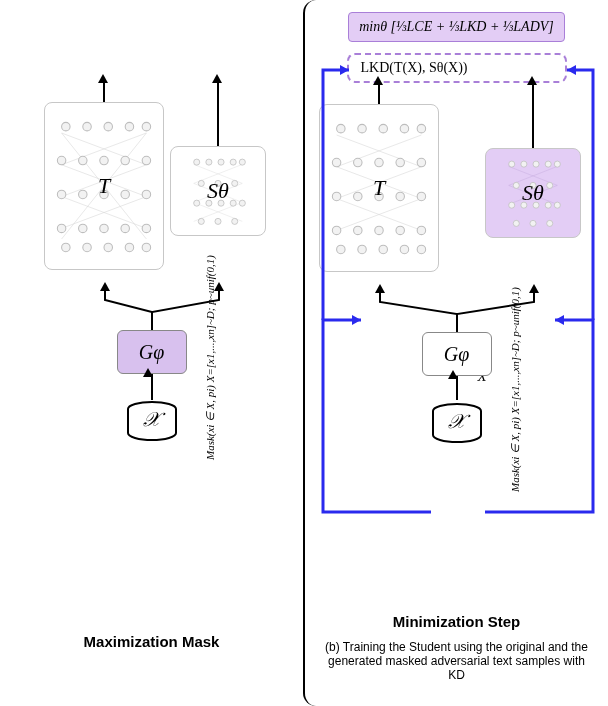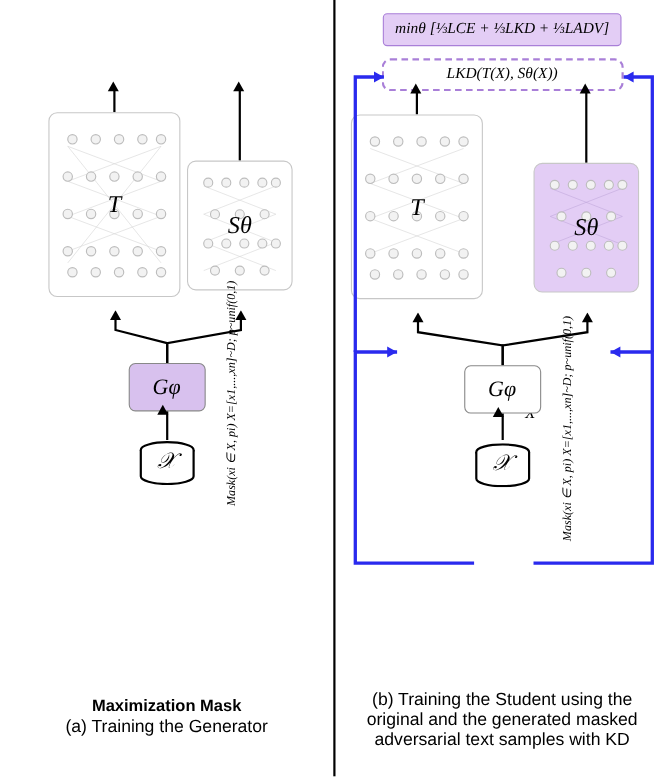--- a/index.html
+++ b/index.html
@@ -7,41 +7,40 @@
     width: 608px; height: 706px;
     font-family: 'Times New Roman', serif;
     background: #fff; position: relative;
   }
   .container { display: flex; width: 100%; height: 100%; }
   .panel {
     flex: 1; position: relative;
     display: flex; flex-direction: column; align-items: center;
     padding-top: 8px;
   }
-  .panel-right { border-left: 2px solid #000; }
+  .panel-right { border-left: 2px solid #000; border-radius: 13px; }
 
   .formula-box {
     border: 1px solid #a97fd8;
     background: #e3cdf5;
     border-radius: 4px;
     padding: 6px 10px;
     font-size: 14px;
     font-style: italic;
     white-space: nowrap;
     text-align: center;
   }
   .formula-box.main { margin: 4px auto 8px; }
   .formula-dashed {
     border: 2px dashed #a97fd8;
     background: #fff;
     border-radius: 8px;
     padding: 5px 12px;
     font-size: 14px;
-    font-style: italic;
-    text-align: center;
+    text-align: left;
     margin: 3px auto;
   }
 
   .nn-pair {
     position: relative;
     width: 100%;
     height: 200px;
     margin-top: 6px;
   }
   .nn-box {
@@ -53,21 +52,21 @@
   .nn-box.highlight { background: #e3cdf5; }
   .nn-box .nn-label {
     position: absolute;
     top: 50%; left: 50%;
     transform: translate(-50%, -50%);
     font-size: 22px;
     font-style: italic;
     background: rgba(255,255,255,0);
   }
   .nn-box.lg { width: 120px; height: 168px; top: 16px; }
-  .nn-box.sm { width: 96px;  height: 118px; top: 60px; padding-left: 47px; }
+  .nn-box.sm { width: 96px;  height: 90px; top: 60px; padding-left: 47px; }
   .nn-box.lg.left-pos  { left: 44px; }
   .nn-box.sm.left-pos  { left: 170px; }
   .nn-box.lg.rleft     { left: 14px; }
   .nn-box.sm.rright    { left: 180px; }
 
   .nn-nodes { position:absolute; inset:6px; }
   .nn-nodes svg { width:100%; height:100%; }
 
   .gen-box {
     position: absolute;
@@ -108,21 +107,21 @@
     position:absolute;
     width:100%; text-align:center;
     font-weight: 700;
     font-family: Arial, Helvetica, sans-serif;
     font-size: 15px;
   }
   .caption-line {
     position:absolute;
     width:100%; text-align:center;
     font-family: Arial, Helvetica, sans-serif;
-    font-size: 16px;
+    font-size: 12px;
     padding: 0 14px;
   }
 
   
   .arrow {
     position:absolute; background:#000;
   }
   .arrow.v { width:2px; }
   .arrow-head-up {
     position:absolute;
@@ -248,21 +247,20 @@
 
     <div class="data-cyl" style="position:relative; margin-top:-8px">
       <svg viewBox="0 0 52 40">
         <ellipse cx="26" cy="8" rx="24" ry="7" fill="#fff" stroke="#000" stroke-width="2"></ellipse>
         <path d="M2 8 L2 32 A24 7 0 0 0 50 32 L50 8" fill="#fff" stroke="#000" stroke-width="2"></path>
       </svg>
       <span class="data-label">𝒳</span>
     </div>
 
     <div class="title-line" style="bottom:56px">Maximization Mask</div>
-    <div class="caption-line" style="bottom:36px">(a) Training the Generator</div>
   </div>
 
   <div class="panel panel-right">
     <div class="formula-box main">
       <span>minθ [⅓LCE + ⅓LKD + ⅓LADV]</span>
     </div>
     <div class="formula-dashed" style="width:220px">
       <span>LKD(T(X), Sθ(X))</span>
     </div>
 
@@ -382,16 +380,17 @@
         <path d="M288 320 L288 70 L262 70"></path>
       </g>
       <g fill="#2a2aee">
         <polygon points="56,320 47,315 47,325"></polygon>
         <polygon points="250,320 259,315 259,325"></polygon>
         <polygon points="44,70 35,65 35,75"></polygon>
         <polygon points="262,70 271,65 271,75"></polygon>
       </g>
     </svg>
 
+    <div class="title-line" style="bottom:76px">Minimization Step</div>
     <div class="caption-line" style="bottom:24px">(b) Training the Student using the original and the generated masked adversarial text samples with KD</div>
   </div>
 
 </div>
 
 </body></html>

